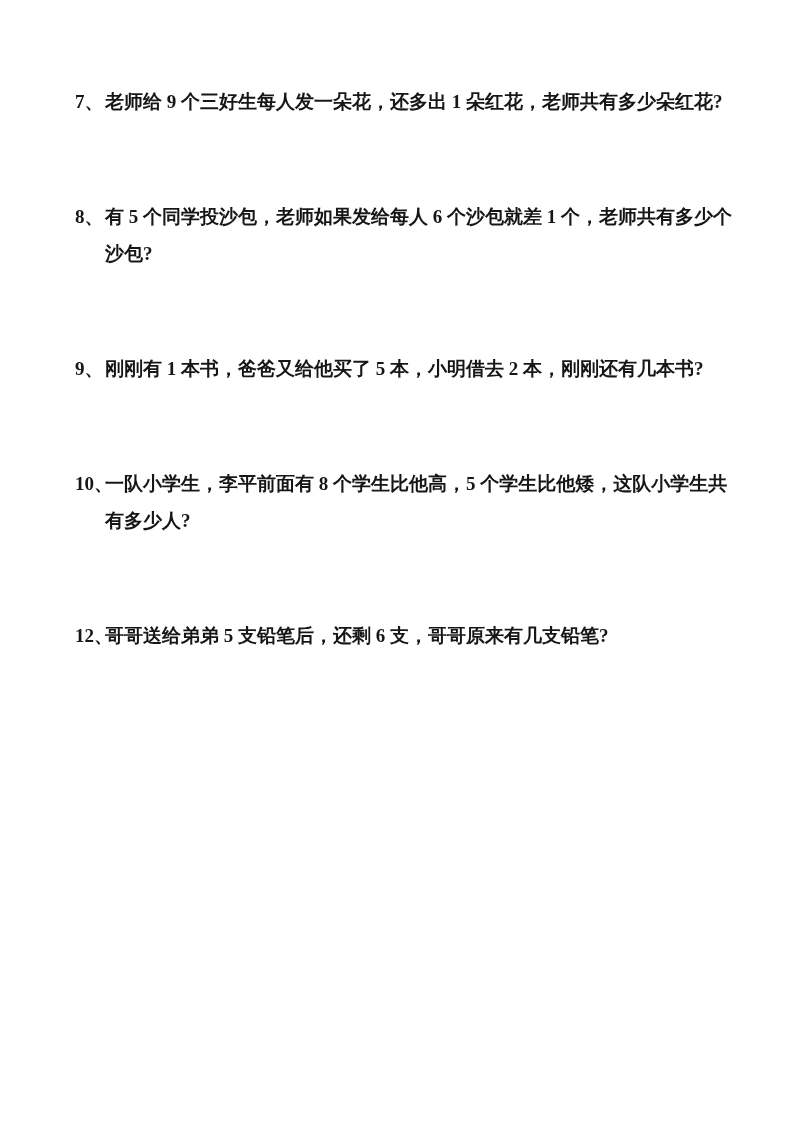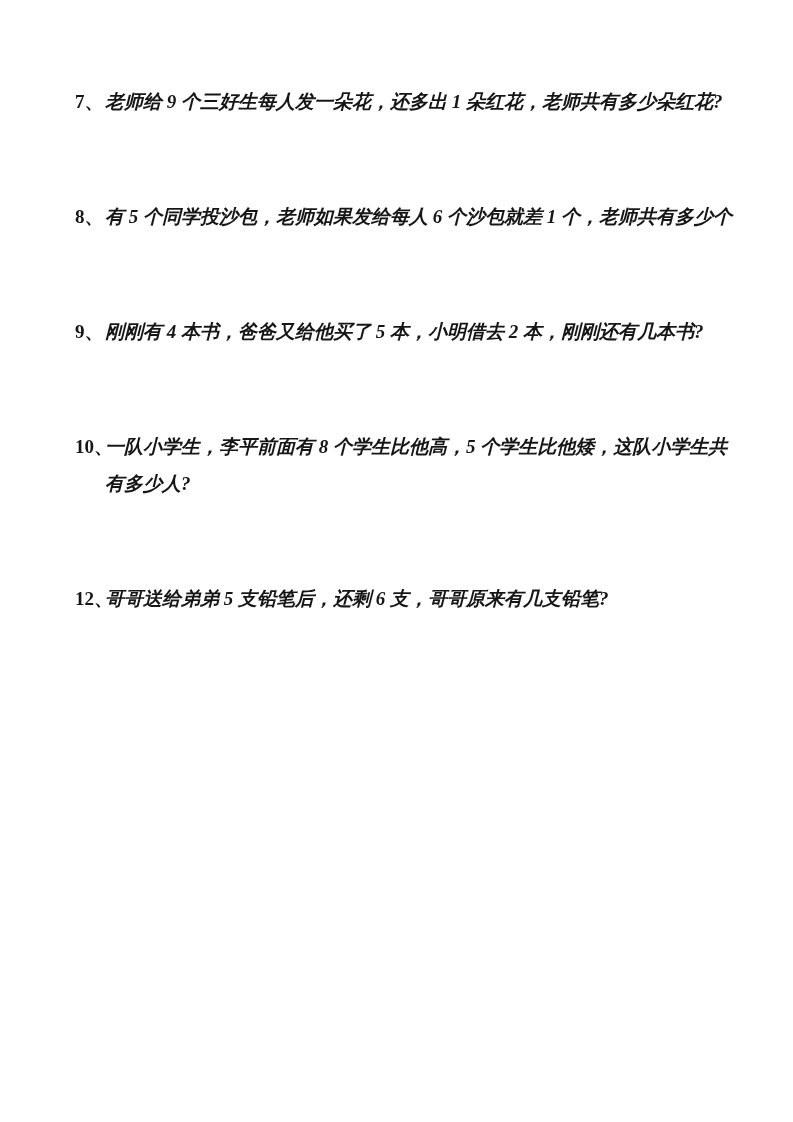--- a/index.html
+++ b/index.html
@@ -29,41 +29,41 @@
   .qnum {
     position: absolute;
     left: 0;
     top: 0;
     white-space: nowrap;
     line-height: 37px;
   }
   .qline {
     white-space: nowrap;
     line-height: 37px;
-    font-style: italic;
   }
 </style>
 </head>
 <body>
 
 <div class="page">
 
   <div class="question">
     <span class="qnum">7、</span>
     <div class="qline">老师给 9 个三好生每人发一朵花，还多出 1 朵红花，老师共有多少朵红花?</div>
   </div>
 
   <div class="question">
     <span class="qnum">8、</span>
     <div class="qline">有 5 个同学投沙包，老师如果发给每人 6 个沙包就差 1 个，老师共有多少个</div>
+    <div class="qline">沙包?</div>
   </div>
 
   <div class="question">
     <span class="qnum">9、</span>
-    <div class="qline">刚刚有 4 本书，爸爸又给他买了 5 本，小明借去 2 本，刚刚还有几本书?</div>
+    <div class="qline">刚刚有 1 本书，爸爸又给他买了 5 本，小明借去 2 本，刚刚还有几本书?</div>
   </div>
 
   <div class="question">
     <span class="qnum">10、</span>
     <div class="qline">一队小学生，李平前面有 8 个学生比他高，5 个学生比他矮，这队小学生共</div>
     <div class="qline">有多少人?</div>
   </div>
 
 
   <div class="question">

